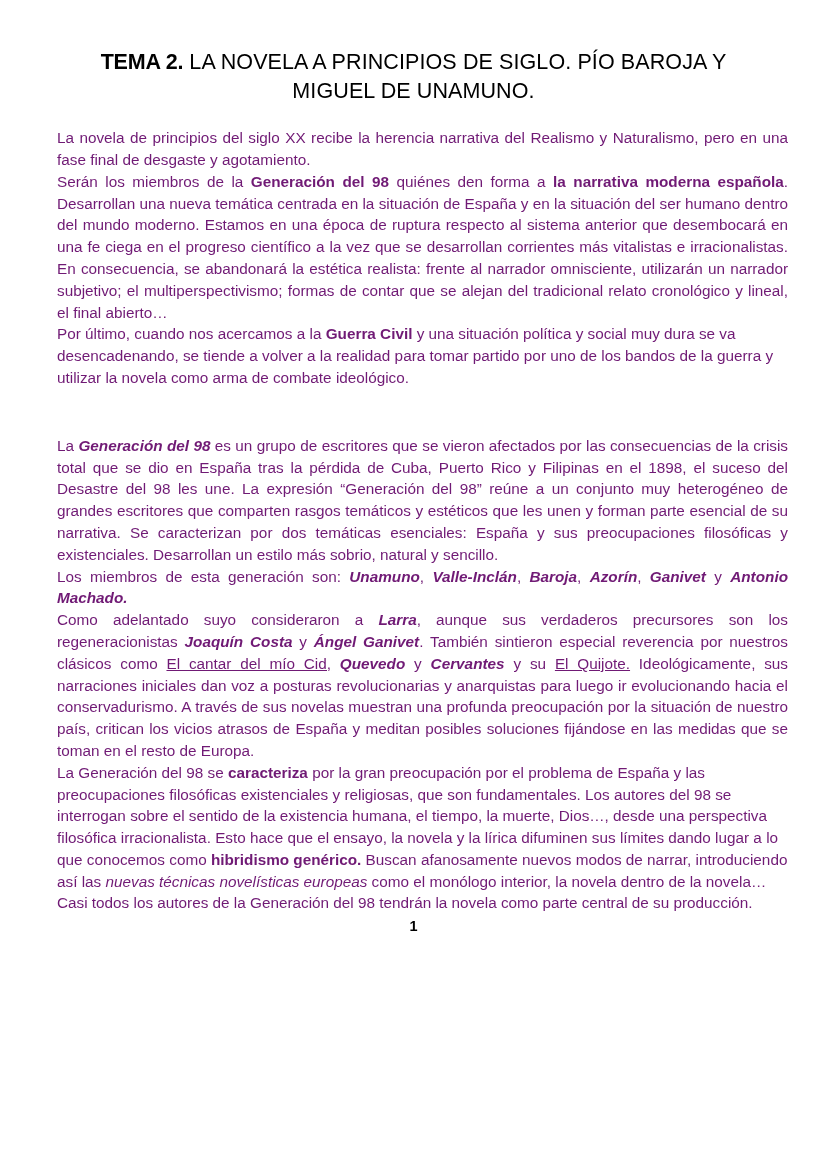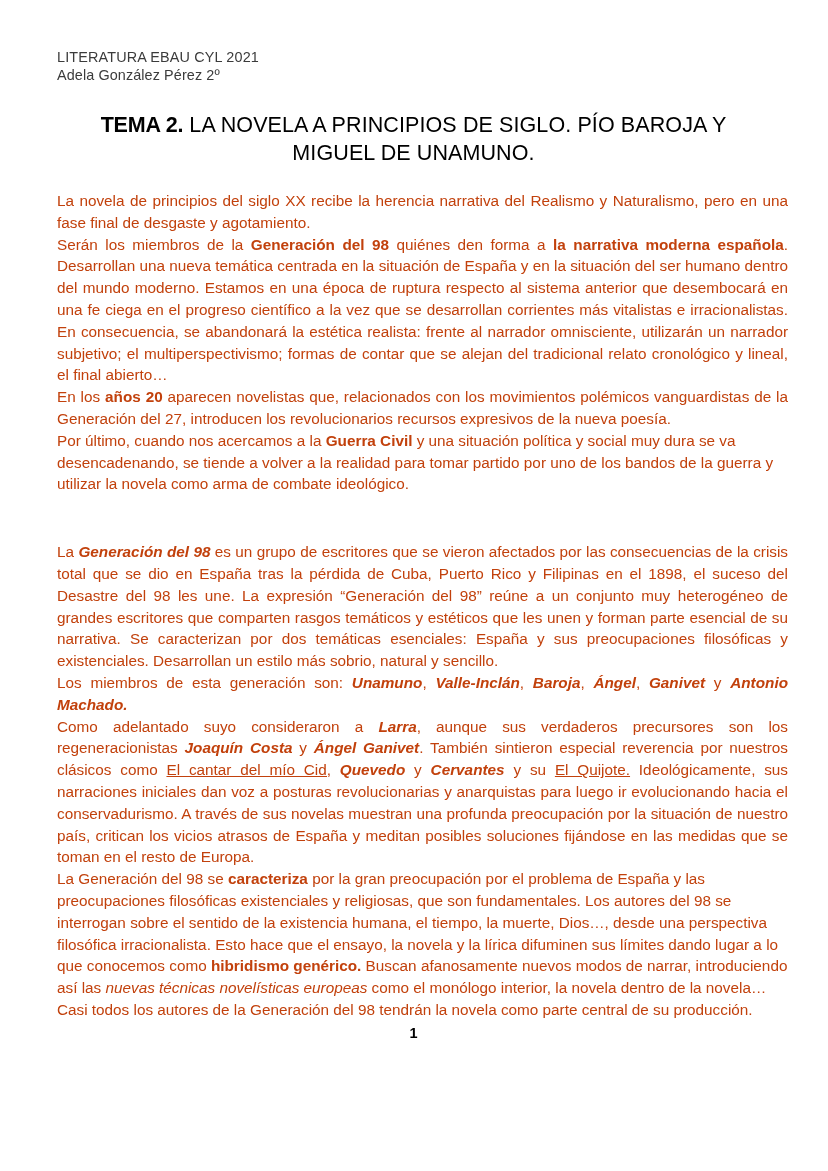--- a/index.html
+++ b/index.html
@@ -58,21 +58,21 @@
   .doc-title .title-rest {
     font-weight: 500;
   }
 
   
   .body-block {
     font-size: 15.3px;
     line-height: 1.425;
     text-align: justify;
     text-justify: inter-word;
-    color: #c2410c;
+    color: #701a75;
   }
   .body-block p {
     margin: 0;
     text-align: justify;
   }
   .body-block p:last-child {
     text-align: left;
   }
   .section-gap {
     height: 46px;
@@ -90,49 +90,44 @@
     margin-top: 4px;
     margin-right: 18px;
     color: #000000;
   }
 </style>
 </head>
 <body>
 
 <div class="page">
 
-  <div class="doc-header">
-    <span class="course">LITERATURA EBAU CYL 2021</span>
-    <span class="author">Adela González Pérez 2º</span>
-  </div>
 
   <h1 class="doc-title">
     <span class="tema">TEMA 2.</span><span class="title-rest"> LA NOVELA A PRINCIPIOS DE SIGLO. PÍO BAROJA Y MIGUEL DE UNAMUNO.</span>
   </h1>
 
   <div class="body-block">
 
     <p><span>La novela de principios del siglo XX recibe la herencia narrativa del Realismo y Naturalismo, pero en una fase final de desgaste y agotamiento.</span></p>
 
     <p><span>Serán los miembros de la </span><b>Generación del 98</b><span> quiénes den forma a </span><b>la narrativa moderna española</b><span>. Desarrollan una nueva temática centrada en la situación de España y en la situación del ser humano dentro del mundo moderno. Estamos en una época de ruptura respecto al sistema anterior que desembocará en una fe ciega en el progreso científico a la vez que se desarrollan corrientes más vitalistas e irracionalistas. En consecuencia, se abandonará la estética realista: frente al narrador omnisciente, utilizarán un narrador subjetivo; el multiperspectivismo; formas de contar que se alejan del tradicional relato cronológico y lineal, el final abierto…</span></p>
 
 
-    <p><span>En los </span><b>años 20</b><span> aparecen novelistas que, relacionados con los movimientos polémicos vanguardistas de la Generación del 27, introducen los revolucionarios recursos expresivos de la nueva poesía.</span></p>
 
     <p><span>Por último, cuando nos acercamos a la </span><b>Guerra Civil</b><span> y una situación política y social muy dura se va desencadenando, se tiende a volver a la realidad para tomar partido por uno de los bandos de la guerra y utilizar la novela como arma de combate ideológico.</span></p>
 
   </div>
 
   <div class="section-gap"></div>
 
   <div class="body-block">
 
     <p><span>La </span><span class="bi">Generación del 98</span><span> es un grupo de escritores que se vieron afectados por las consecuencias de la crisis total que se dio en España tras la pérdida de Cuba, Puerto Rico y Filipinas en el 1898, el suceso del Desastre del 98 les une. La expresión “Generación del 98” reúne a un conjunto muy heterogéneo de grandes escritores que comparten rasgos temáticos y estéticos que les unen y forman parte esencial de su narrativa. Se caracterizan por dos temáticas esenciales: España y sus preocupaciones filosóficas y existenciales. Desarrollan un estilo más sobrio, natural y sencillo.</span></p>
 
-    <p><span>Los miembros de esta generación son: </span><span class="bi">Unamuno</span><span>, </span><span class="bi">Valle-Inclán</span><span>, </span><span class="bi">Baroja</span><span>, </span><span class="bi">Ángel</span><span>, </span><span class="bi">Ganivet</span><span> y </span><span class="bi">Antonio Machado.</span></p>
+    <p><span>Los miembros de esta generación son: </span><span class="bi">Unamuno</span><span>, </span><span class="bi">Valle-Inclán</span><span>, </span><span class="bi">Baroja</span><span>, </span><span class="bi">Azorín</span><span>, </span><span class="bi">Ganivet</span><span> y </span><span class="bi">Antonio Machado.</span></p>
 
     <p><span>Como adelantado suyo consideraron a </span><span class="bi">Larra</span><span>, aunque sus verdaderos precursores son los regeneracionistas </span><span class="bi">Joaquín Costa</span><span> y </span><span class="bi">Ángel Ganivet</span><span>. También sintieron especial reverencia por nuestros clásicos como </span><span class="ui">El cantar del mío Cid,</span><span> </span><span class="bi">Quevedo</span><span> y </span><span class="bi">Cervantes</span><span> y su </span><span class="ui">El Quijote.</span><span> Ideológicamente, sus narraciones iniciales dan voz a posturas revolucionarias y anarquistas para luego ir evolucionando hacia el conservadurismo. A través de sus novelas muestran una profunda preocupación por la situación de nuestro país, critican los vicios atrasos de España y meditan posibles soluciones fijándose en las medidas que se toman en el resto de Europa.</span></p>
 
     <p><span>La Generación del 98 se </span><b>caracteriza</b><span> por la gran preocupación por el problema de España y las preocupaciones filosóficas existenciales y religiosas, que son fundamentales. Los autores del 98 se interrogan sobre el sentido de la existencia humana, el tiempo, la muerte, Dios…, desde una perspectiva filosófica irracionalista. Esto hace que el ensayo, la novela y la lírica difuminen sus límites dando lugar a lo que conocemos como </span><b>hibridismo genérico.</b><span> Buscan afanosamente nuevos modos de narrar, introduciendo así las </span><i>nuevas técnicas novelísticas europeas</i><span> como el monólogo interior, la novela dentro de la novela… Casi todos los autores de la Generación del 98 tendrán la novela como parte central de su producción.</span></p>
 
   </div>
 
   <div class="page-number">1</div>
 
 </div>

